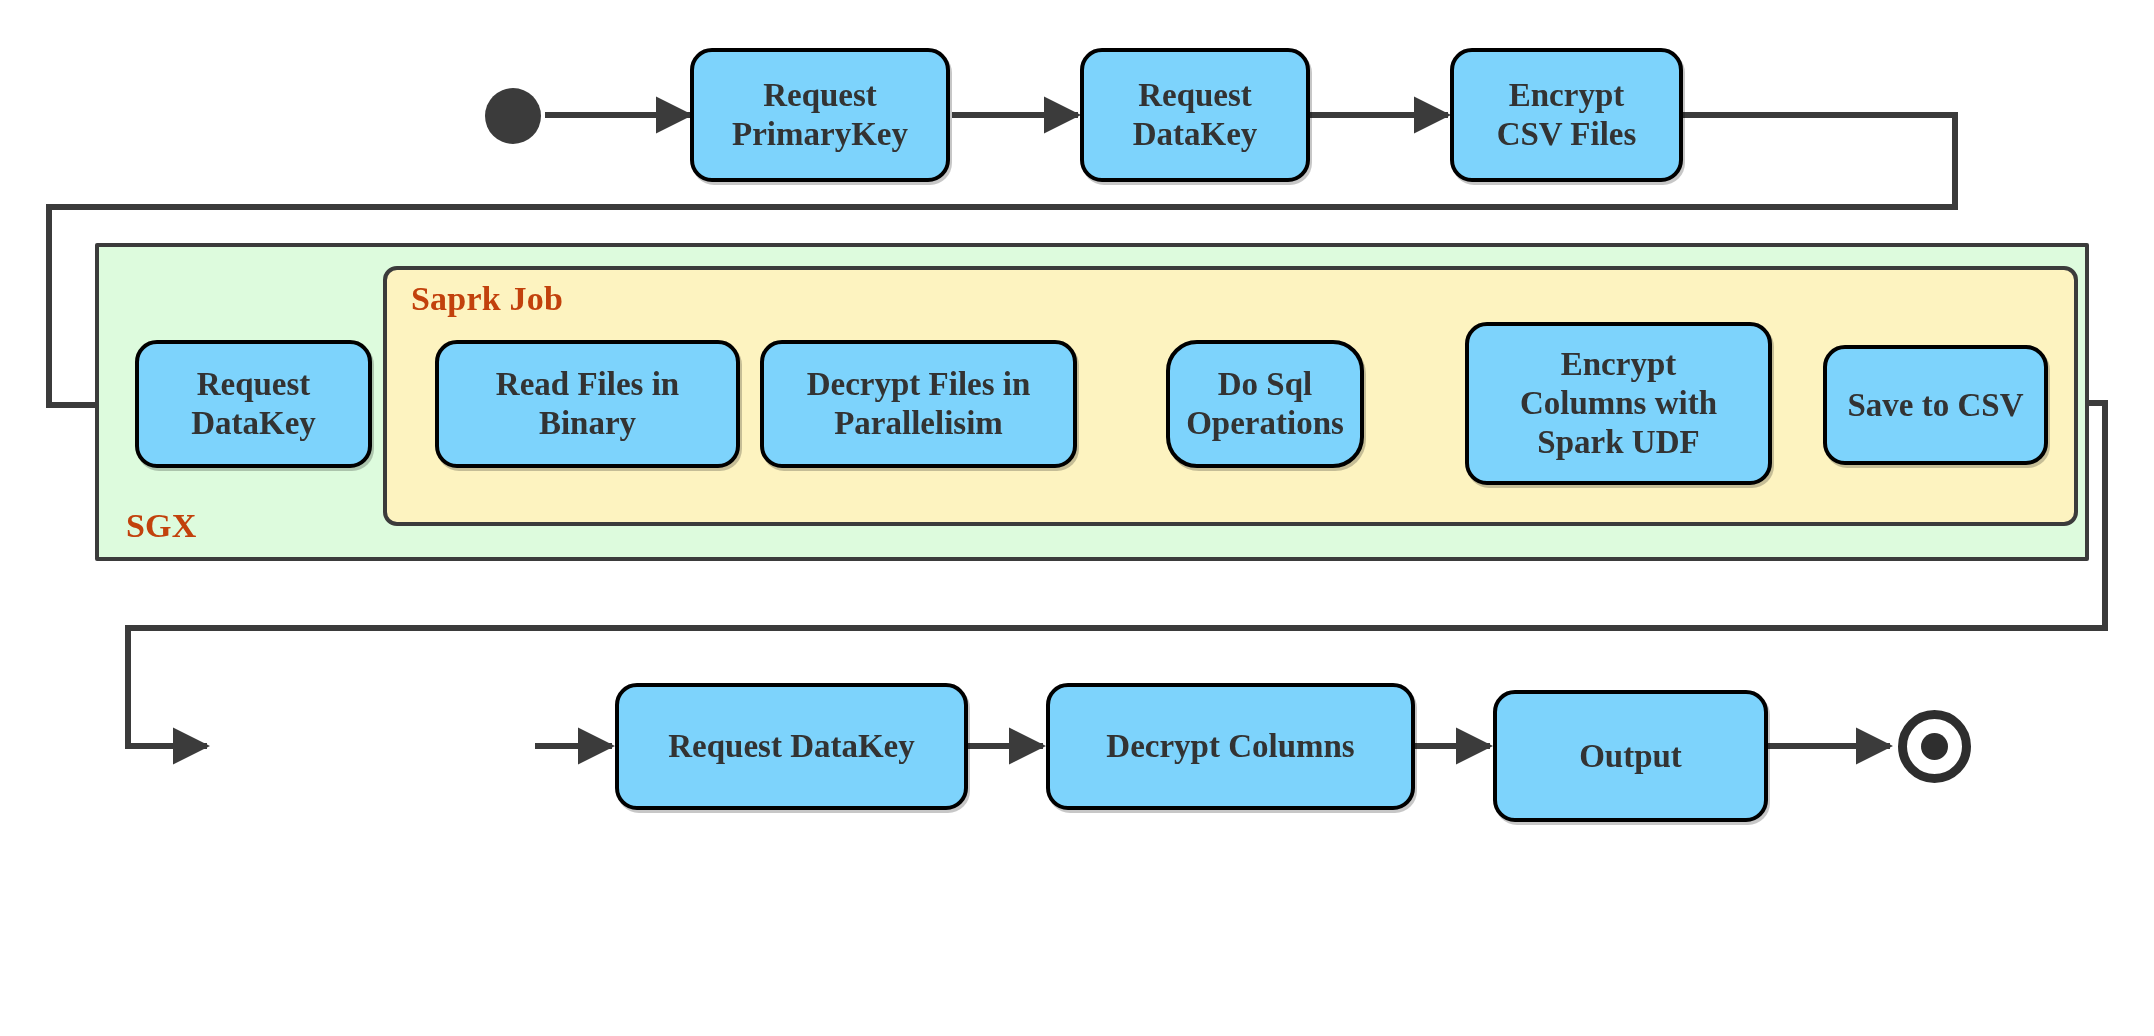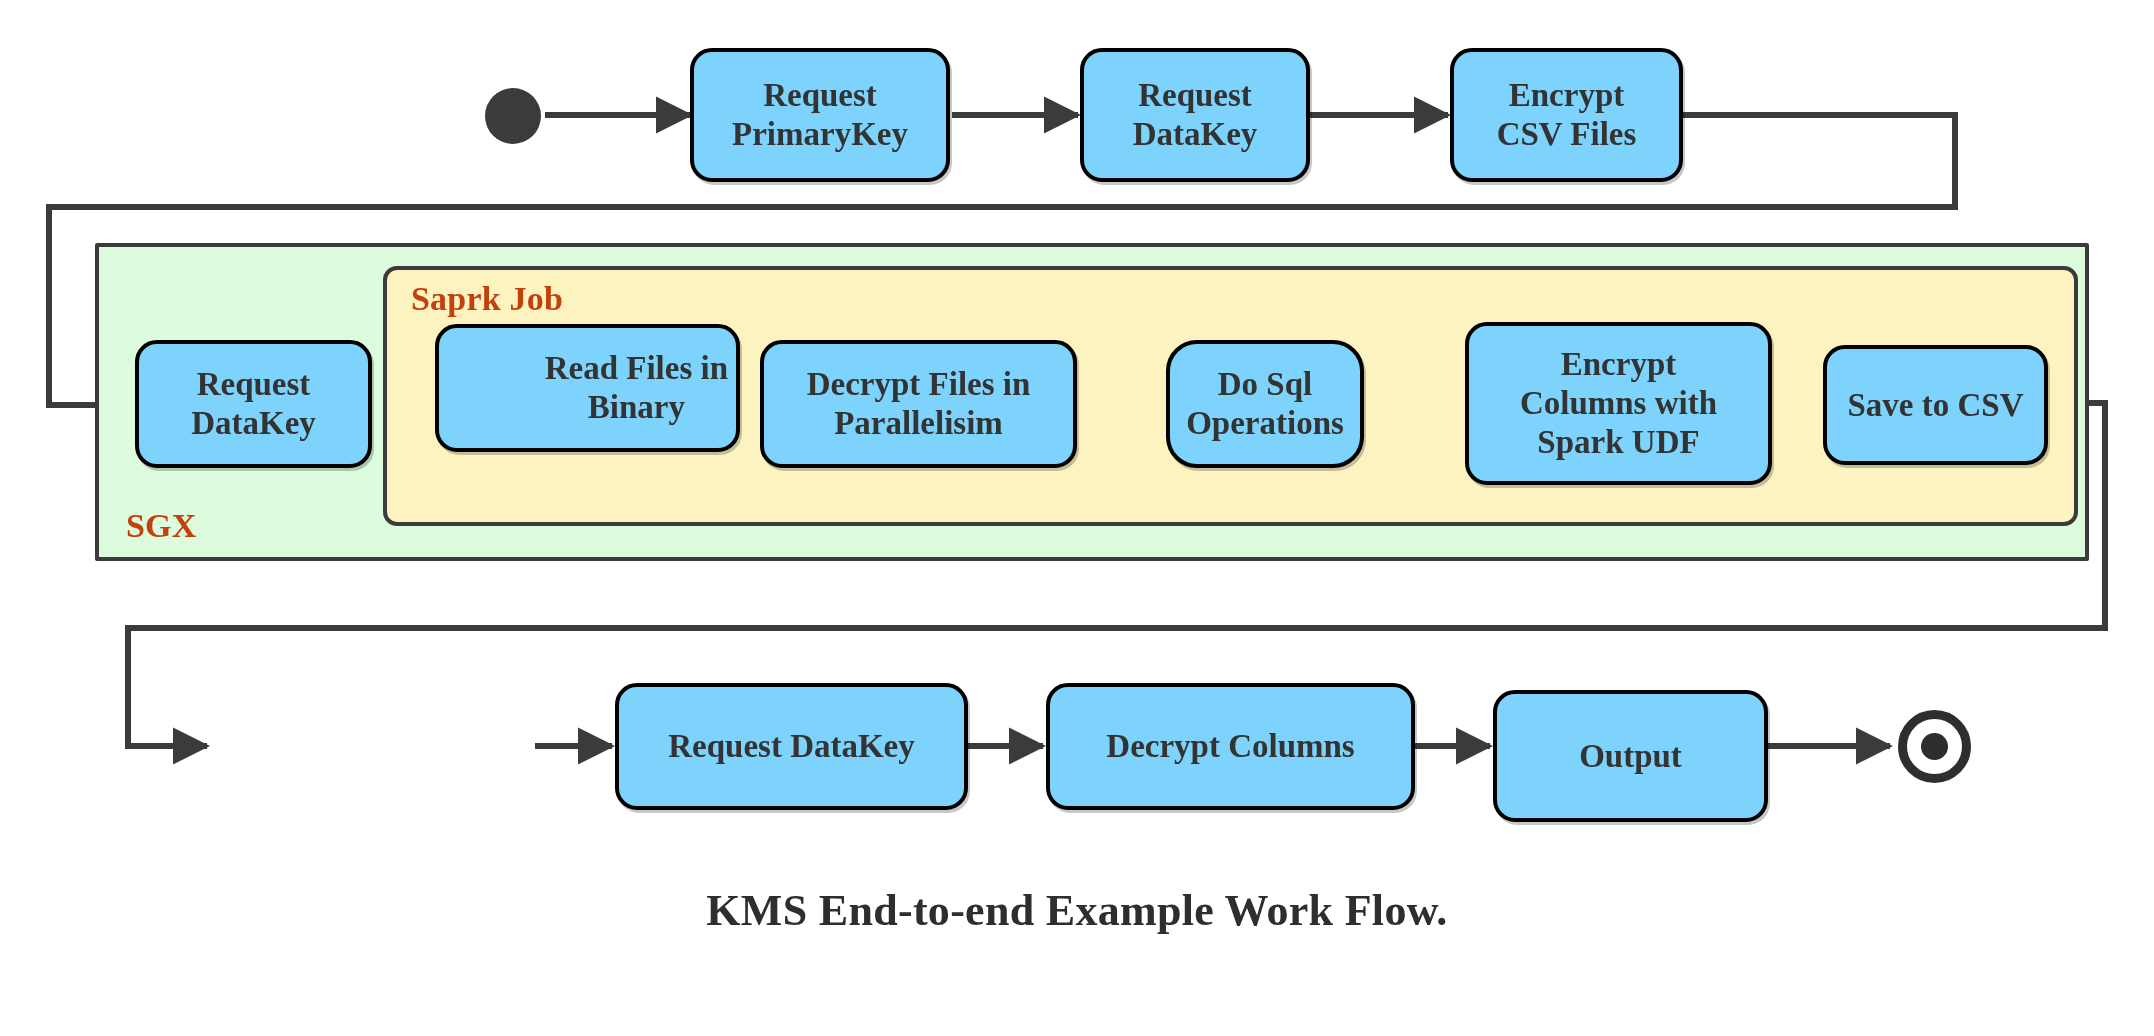--- a/index.html
+++ b/index.html
@@ -180,21 +180,21 @@
     </div>
   </div>
 
   <div class="node" style="left:135px; top:340px; width:237px; height:128px;">
     <div>
       <span>Request</span>
       <span>DataKey</span>
     </div>
   </div>
 
-  <div class="node" style="left:435px; top:324px; width:305px; height:128px;justify-content:flex-end;">
+  <div class="node" style="left:435px; top:340px; width:305px; height:128px;">
     <div>
       <span>Read Files in</span>
       <span>Binary</span>
     </div>
   </div>
 
   <div class="node" style="left:760px; top:340px; width:317px; height:128px;">
     <div>
       <span>Decrypt Files in</span>
       <span>Parallelisim</span>
@@ -238,15 +238,14 @@
   <div class="node" style="left:1493px; top:690px; width:275px; height:132px;">
     <div>
       <span>Output</span>
     </div>
   </div>
 
   <div class="end-node" style="left:1898px; top:710px; width:73px; height:73px;">
     <div class="end-node-dot"></div>
   </div>
 
-  <div class="caption" style="top:885px;">KMS End-to-end Example Work Flow.</div>
 
 </div>
 
 </body></html>

